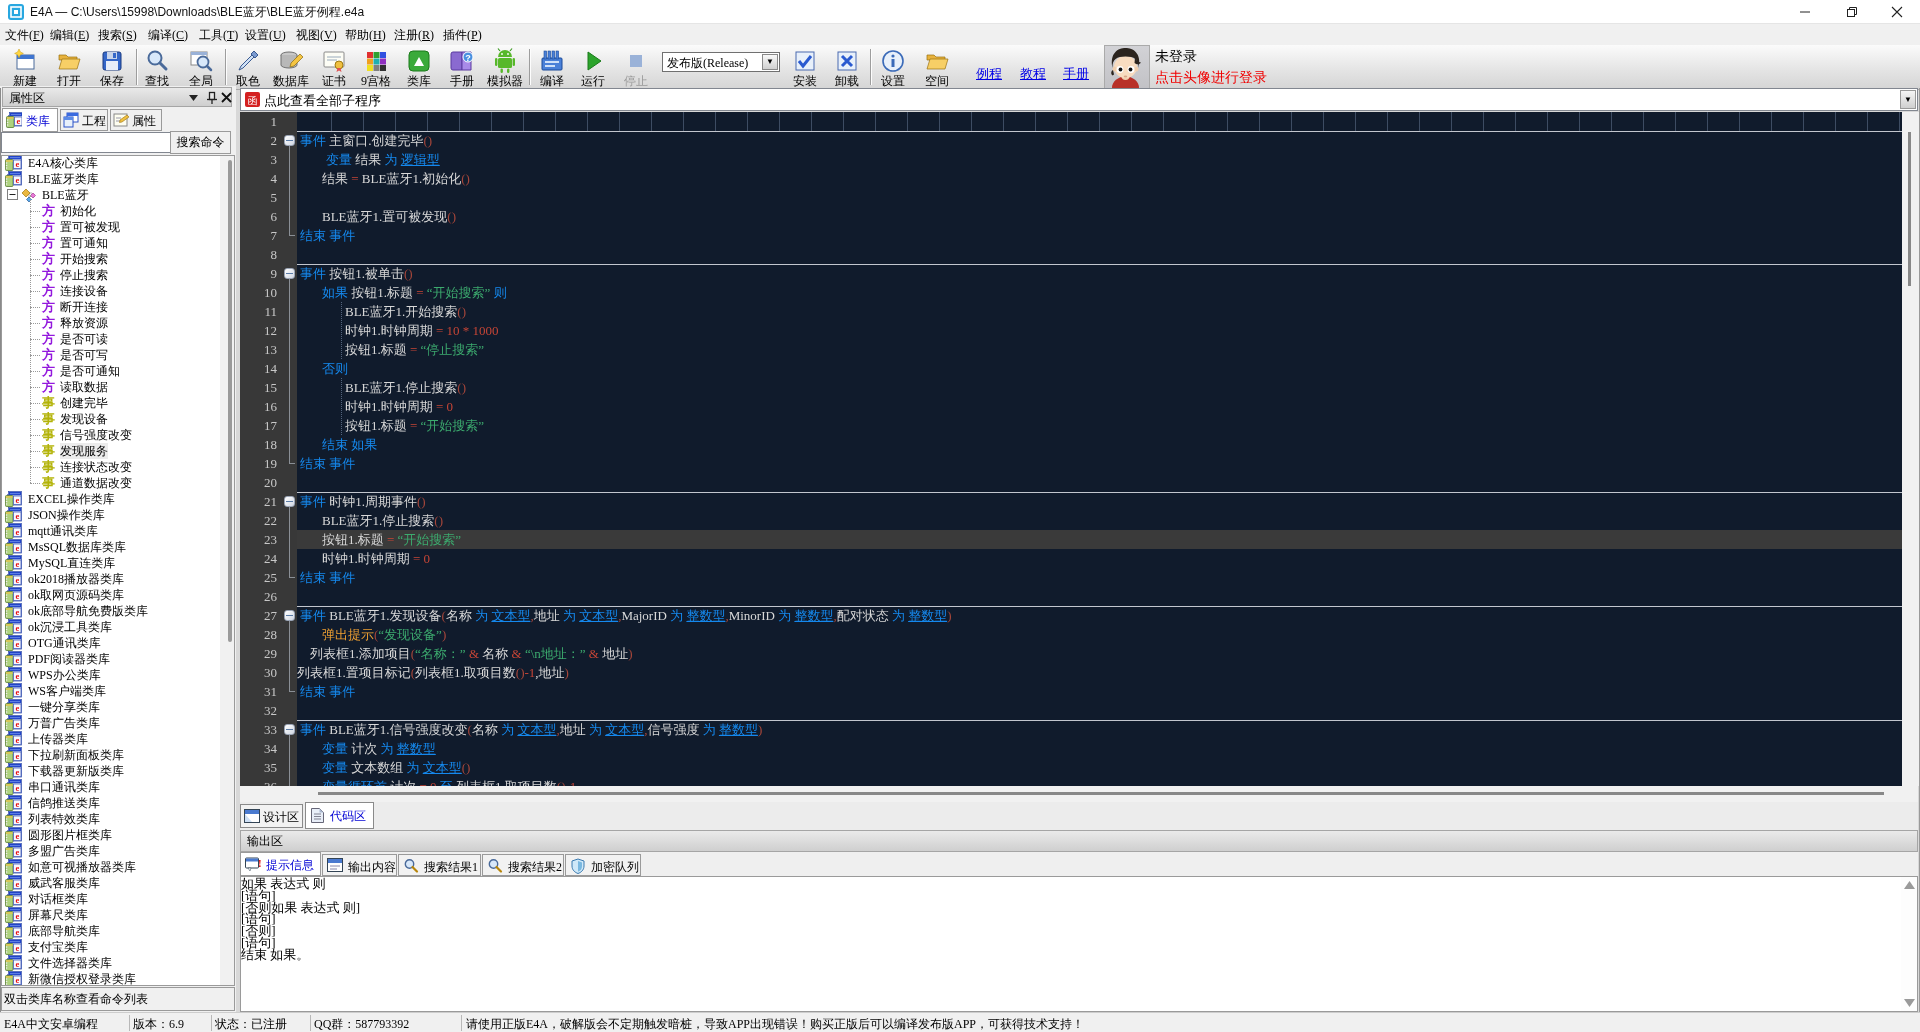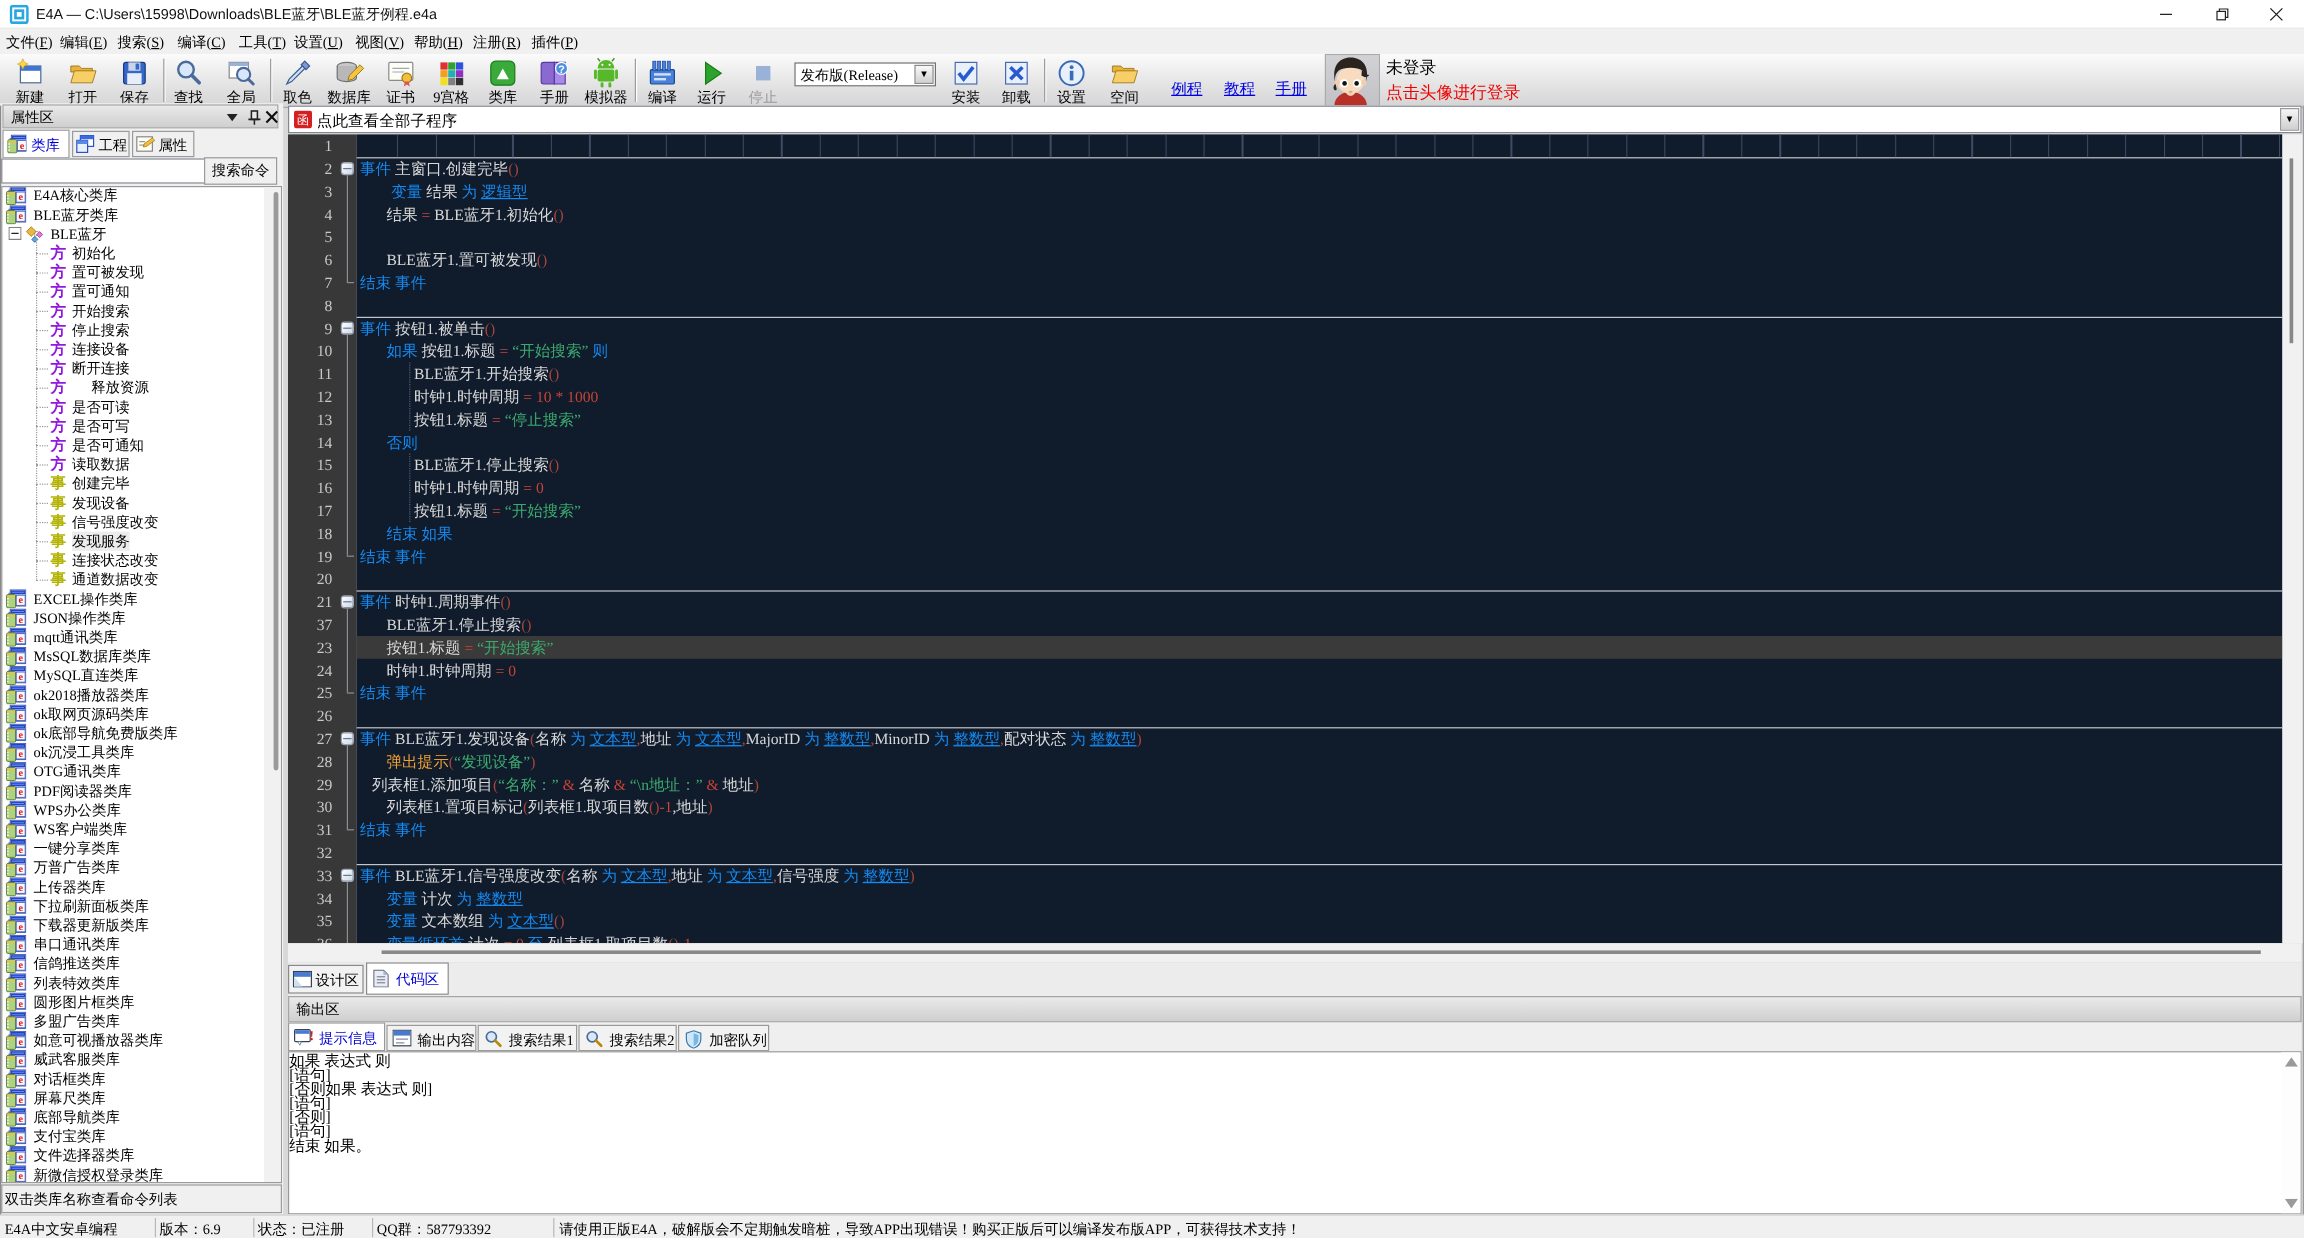--- a/index.html
+++ b/index.html
@@ -409,21 +409,21 @@
         <span style="position:absolute;left:58px;">连接设备</span>
       </div>
 <div class="trow" style="top:143px">
         <span style="position:absolute;left:28px;width:10px;border-bottom:1px dotted #999;height:9px"></span>
         <span class="meth" style="position:absolute;left:40px">方</span>
         <span style="position:absolute;left:58px;">断开连接</span>
       </div>
 <div class="trow" style="top:159px">
         <span style="position:absolute;left:28px;width:10px;border-bottom:1px dotted #999;height:9px"></span>
         <span class="meth" style="position:absolute;left:40px">方</span>
-        <span style="position:absolute;left:74px;">释放资源</span>
+        <span style="position:absolute;left:58px;">释放资源</span>
       </div>
 <div class="trow" style="top:175px">
         <span style="position:absolute;left:28px;width:10px;border-bottom:1px dotted #999;height:9px"></span>
         <span class="meth" style="position:absolute;left:40px">方</span>
         <span style="position:absolute;left:58px;">是否可读</span>
       </div>
 <div class="trow" style="top:191px">
         <span style="position:absolute;left:28px;width:10px;border-bottom:1px dotted #999;height:9px"></span>
         <span class="meth" style="position:absolute;left:40px">方</span>
         <span style="position:absolute;left:58px;">是否可写</span>
@@ -683,21 +683,21 @@
 <div class="lnum" style="top:209px">12</div>
 <div class="lnum" style="top:228px">13</div>
 <div class="lnum" style="top:247px">14</div>
 <div class="lnum" style="top:266px">15</div>
 <div class="lnum" style="top:285px">16</div>
 <div class="lnum" style="top:304px">17</div>
 <div class="lnum" style="top:323px">18</div>
 <div class="lnum" style="top:342px">19</div>
 <div class="lnum" style="top:361px">20</div>
 <div class="lnum" style="top:380px">21</div>
-<div class="lnum" style="top:399px">37</div>
+<div class="lnum" style="top:399px">22</div>
 <div class="lnum" style="top:418px">23</div>
 <div class="lnum" style="top:437px">24</div>
 <div class="lnum" style="top:456px">25</div>
 <div class="lnum" style="top:475px">26</div>
 <div class="lnum" style="top:494px">27</div>
 <div class="lnum" style="top:513px">28</div>
 <div class="lnum" style="top:532px">29</div>
 <div class="lnum" style="top:551px">30</div>
 <div class="lnum" style="top:570px">31</div>
 <div class="lnum" style="top:589px">32</div>
@@ -733,21 +733,21 @@
 <div class="cl" style="top:323px;padding-left:25px"><span class="k">结束 如果</span></div>
 <div class="cl" style="top:342px;padding-left:3px"><span class="k">结束 事件</span></div>
 <div class="cl" style="top:380px;padding-left:3px"><span class="k">事件</span><span class="w"> 时钟1.周期事件</span><span class="p">()</span></div>
 <div class="cl" style="top:399px;padding-left:25px"><span class="w">BLE蓝牙1.停止搜索</span><span class="p">()</span></div>
 <div class="cl" style="top:418px;padding-left:25px"><span class="w">按钮1.标题 </span><span class="r">=</span><span class="s"> “开始搜索”</span></div>
 <div class="cl" style="top:437px;padding-left:25px"><span class="w">时钟1.时钟周期 </span><span class="r">= 0</span></div>
 <div class="cl" style="top:456px;padding-left:3px"><span class="k">结束 事件</span></div>
 <div class="cl" style="top:494px;padding-left:3px"><span class="k">事件</span><span class="w"> BLE蓝牙1.发现设备</span><span class="p">(</span><span class="w">名称 </span><span class="k">为</span> <span class="t">文本型</span><span class="p">,</span><span class="w">地址 </span><span class="k">为</span> <span class="t">文本型</span><span class="p">,</span><span class="w">MajorID </span><span class="k">为</span> <span class="t">整数型</span><span class="p">,</span><span class="w">MinorID </span><span class="k">为</span> <span class="t">整数型</span><span class="p">,</span><span class="w">配对状态 </span><span class="k">为</span> <span class="t">整数型</span><span class="p">)</span></div>
 <div class="cl" style="top:513px;padding-left:25px"><span class="o">弹出提示</span><span class="p">(</span><span class="s">“发现设备”</span><span class="p">)</span></div>
 <div class="cl" style="top:532px;padding-left:13px"><span class="w">列表框1.添加项目</span><span class="p">(</span><span class="s">“名称：”</span><span class="r"> &amp;</span><span class="w"> 名称 </span><span class="r">&amp;</span><span class="s"> “\n地址：”</span><span class="r"> &amp;</span><span class="w"> 地址</span><span class="p">)</span></div>
-<div class="cl" style="top:551px;padding-left:25px"><span class="w">列表框1.置项目标记</span><span class="p">(</span><span class="w">列表框1.取项目数</span><span class="p">()</span><span class="r">-1</span><span class="w">,地址</span><span class="p">)</span></div>
+<div class="cl" style="top:551px;"><span class="w">列表框1.置项目标记</span><span class="p">(</span><span class="w">列表框1.取项目数</span><span class="p">()</span><span class="r">-1</span><span class="w">,地址</span><span class="p">)</span></div>
 <div class="cl" style="top:570px;padding-left:3px"><span class="k">结束 事件</span></div>
 <div class="cl" style="top:608px;padding-left:3px"><span class="k">事件</span><span class="w"> BLE蓝牙1.信号强度改变</span><span class="p">(</span><span class="w">名称 </span><span class="k">为</span> <span class="t">文本型</span><span class="p">,</span><span class="w">地址 </span><span class="k">为</span> <span class="t">文本型</span><span class="p">,</span><span class="w">信号强度 </span><span class="k">为</span> <span class="t">整数型</span><span class="p">)</span></div>
 <div class="cl" style="top:646px;padding-left:25px"><span class="k">变量</span><span class="w"> 文本数组 </span><span class="k">为</span> <span class="t">文本型</span><span class="p">()</span></div>
 <div class="cl" style="top:627px;padding-left:25px"><span class="k">变量</span><span class="w"> 计次 </span><span class="k">为</span> <span class="t">整数型</span></div>
 <div class="cl" style="top:665px;padding-left:25px"><span class="k">变量循环首</span><span class="w"> 计次 </span><span class="r">=</span><span class="w"> </span><span class="r">0</span><span class="k"> 至</span><span class="w"> 列表框1.取项目数</span><span class="p">()</span><span class="r">-1</span></div>
 </div>
 <div class="fmark abs" style="left:284px;top:135px"></div>
 <div class="fmark abs" style="left:284px;top:268px"></div>
 <div class="fmark abs" style="left:284px;top:496px"></div>
 <div class="fmark abs" style="left:284px;top:610px"></div>

